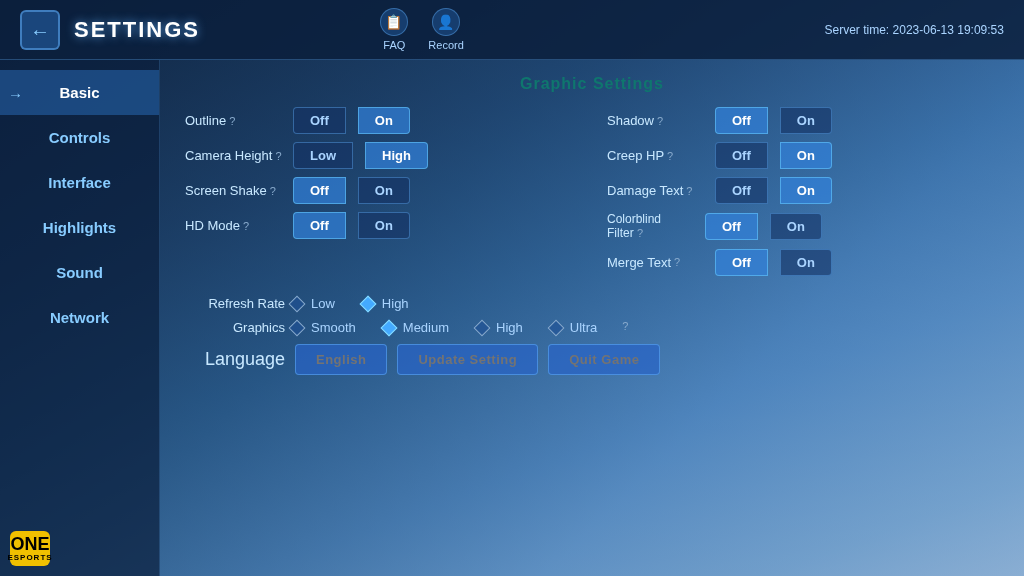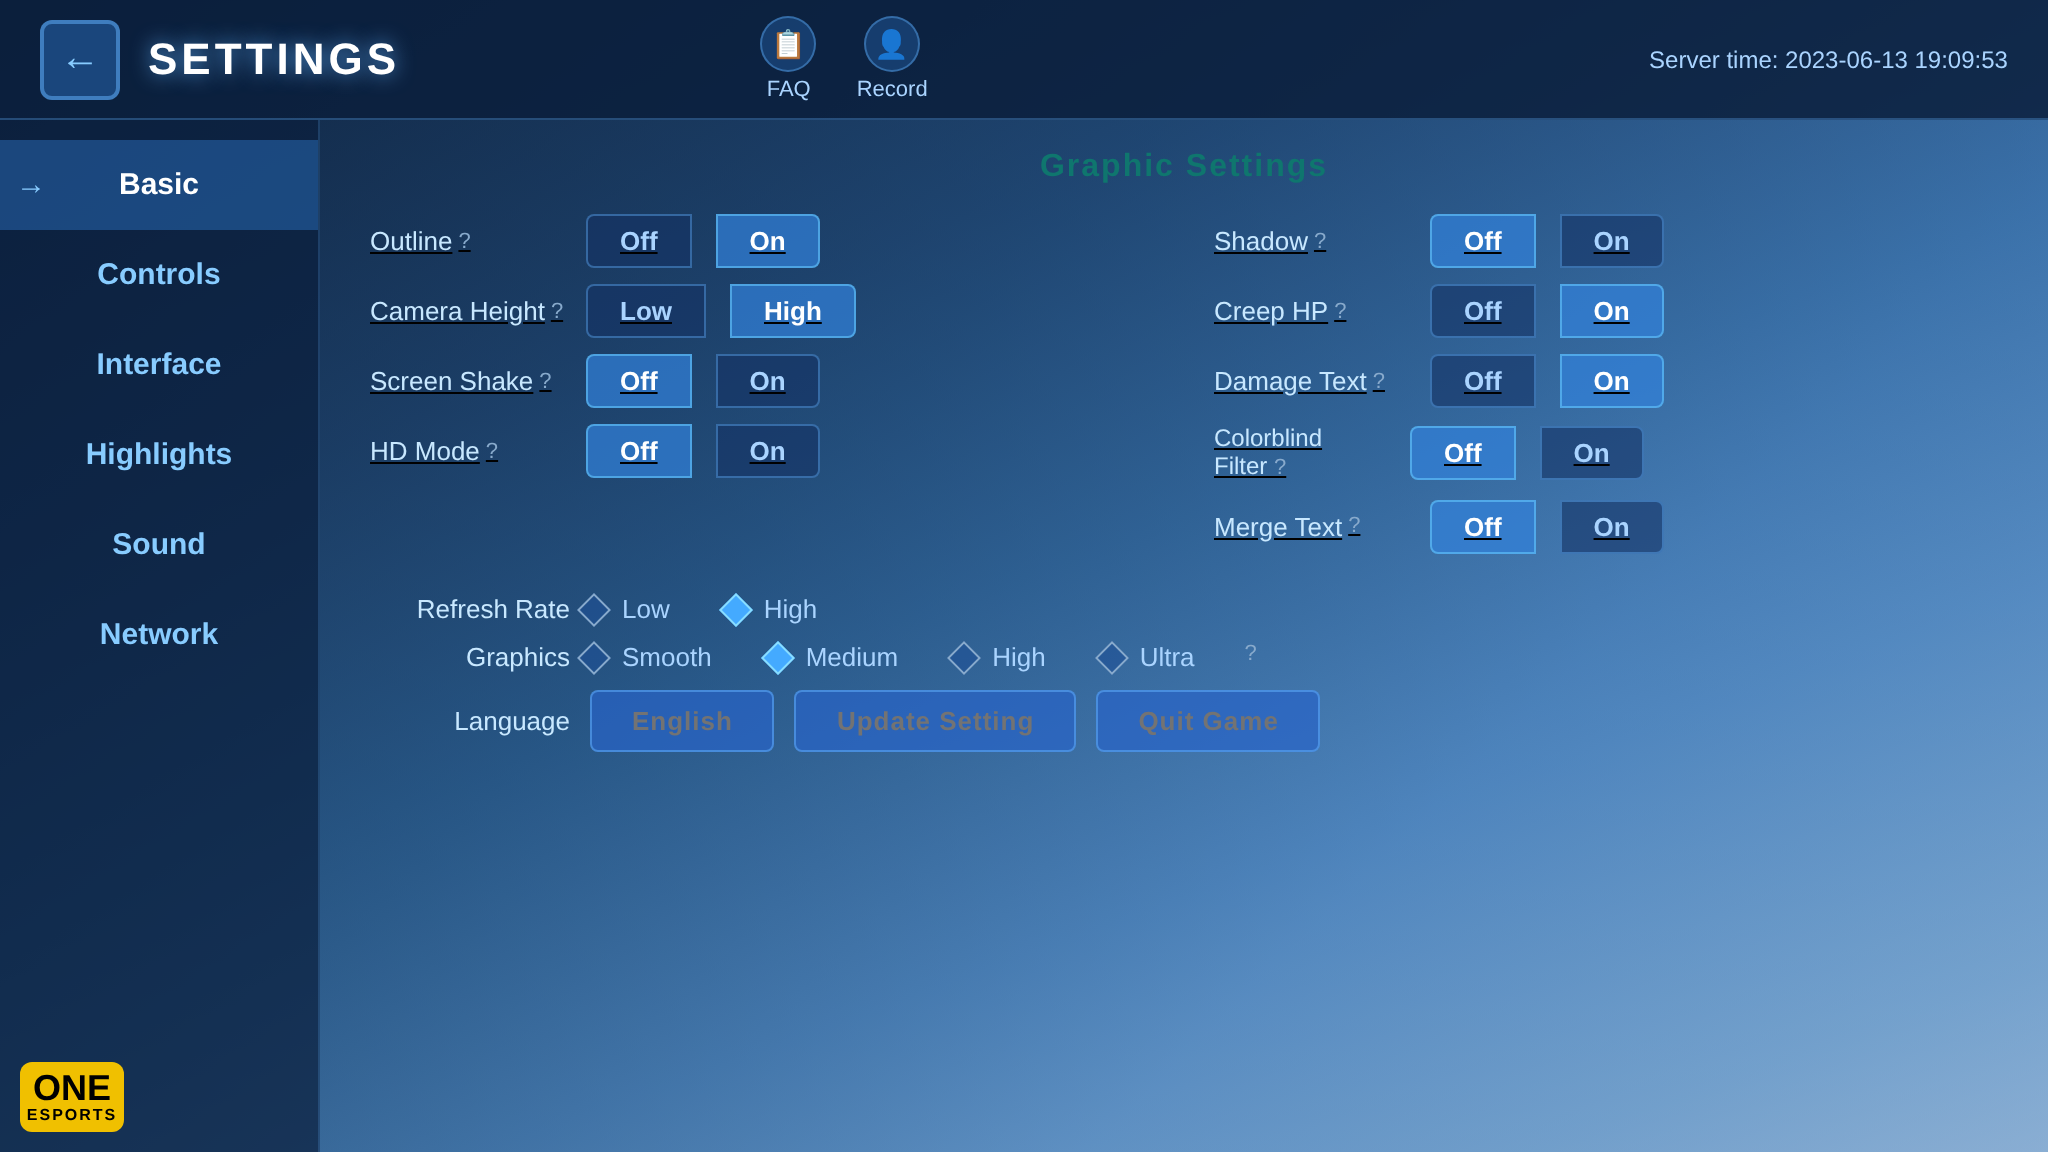--- a/index.html
+++ b/index.html
@@ -129,21 +129,20 @@
       font-weight: bold;
       margin-bottom: 14px;
       letter-spacing: 1px;
     }
     
     .settings-grid {
       display: grid;
       grid-template-columns: 1fr 1fr;
       gap: 8px 30px;
       margin-bottom: 12px;
-      text-decoration: underline;
     }
     .setting-row {
       display: flex;
       align-items: center;
       gap: 8px;
     }
     .setting-label {
       color: #c8e8ff;
       font-size: 13px;
       min-width: 100px;
@@ -228,21 +227,21 @@
     }
     
     .bottom-row {
       display: flex;
       align-items: center;
       gap: 10px;
       margin-top: 8px;
     }
     .bottom-label {
       color: #c8e8ff;
-      font-size: 13px;
+      font-size: 18px;
       min-width: 100px;
       text-align: right;
     }
     .bottom-btn {
       padding: 7px 20px;
       background: rgba(40,100,200,0.7);
       border: 1px solid rgba(100,180,255,0.5);
       border-radius: 4px;
       color: #737373;
       font-size: 13px;
@@ -255,21 +254,21 @@
       position: absolute;
       bottom: 10px;
       left: 10px;
       z-index: 20;
       background: #f0c000;
       border-radius: 6px;
       padding: 4px 8px;
       display: flex;
       flex-direction: column;
       align-items: center;
-      width: 52px;
+      width: 40px;
     }
     .logo-one {
       color: #000;
       font-size: 18px;
       font-weight: 900;
       line-height: 1;
     }
     .logo-esports {
       color: #000;
       font-size: 8px;

